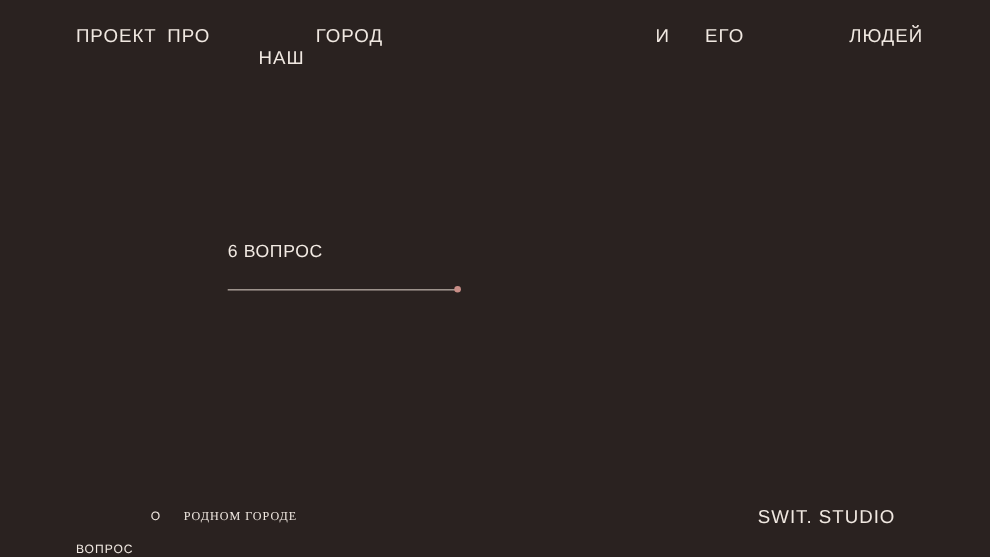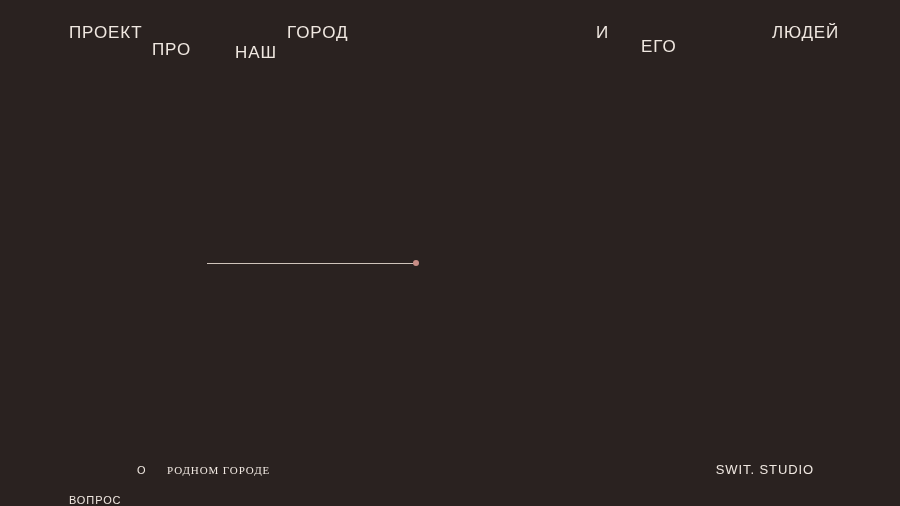--- a/index.html
+++ b/index.html
@@ -32,25 +32,25 @@
   .nav-item {
     position: absolute;
     font-size: 17px;
     letter-spacing: 0.9px;
     color: #f0e8e1;
     white-space: nowrap;
     line-height: 16px;
     text-transform: uppercase;
   }
   .nav-0 { left: 69px;  top: 0; }
-  .nav-1 { left: 152px; top: 17px; }
+  .nav-1 { left: 152px; top: 0; }
   .nav-2 { left: 235px; top: 0; margin-top: 20px; }
   .nav-3 { left: 287px; top: 0; }
   .nav-4 { left: 596px; top: 0; }
-  .nav-5 { left: 641px; top: 14px; }
+  .nav-5 { left: 641px; top: 0; }
   .nav-6 { left: 772px; top: 0; }
 
   
   .question-block {
     position: absolute;
     left: 207px;
     top: 219px;
     width: 215px;
   }
   .question-title {
@@ -123,21 +123,21 @@
     text-transform: uppercase;
     line-height: 16px;
   }
   .fl-0 { left: 0; margin-top: 30px; }
   .fl-1 { left: 68px; }
   .fl-2 { left: 98px; font-family: Liberation Serif, serif; }
   .footer-right {
     position: absolute;
     right: 86px;
     top: 16px;
-    font-size: 13px;
+    font-size: 17px;
     letter-spacing: 0.9px;
     color: #f0e8e1;
     white-space: nowrap;
     line-height: 16px;
   }
 </style>
 </head>
 <body>
 
 <div class="page">
@@ -145,20 +145,23 @@
   <nav class="topnav">
     <span class="nav-item nav-0">ПРОЕКТ</span>
     <span class="nav-item nav-1">ПРО</span>
     <span class="nav-item nav-2">НАШ</span>
     <span class="nav-item nav-3">ГОРОД</span>
     <span class="nav-item nav-4">И</span>
     <span class="nav-item nav-5">ЕГО</span>
     <span class="nav-item nav-6">ЛЮДЕЙ</span>
   </nav>
 
+  <div class="question-block">
+    <div class="question-title">6 ВОПРОС</div>
+  </div>
 
   <div class="progress-wrap">
     <div class="progress-line"></div>
     <div class="progress-dot"></div>
   </div>
 
 
   <div class="footer">
     <div class="footer-left">
       <span class="fl-item fl-0">ВОПРОС</span>

